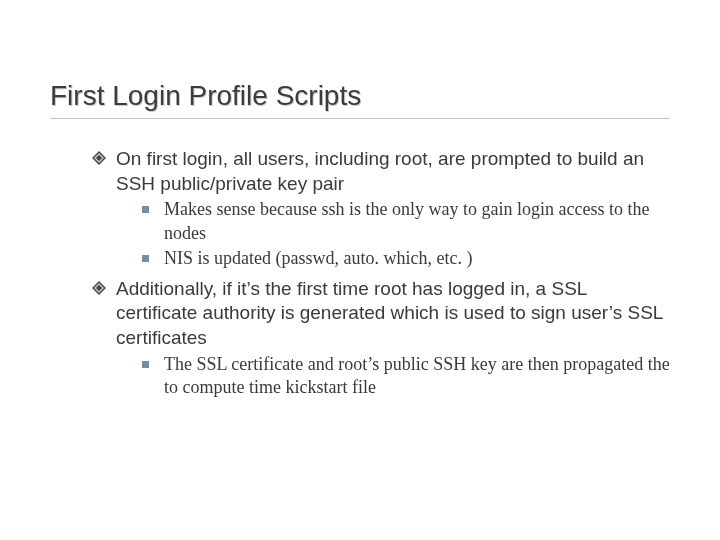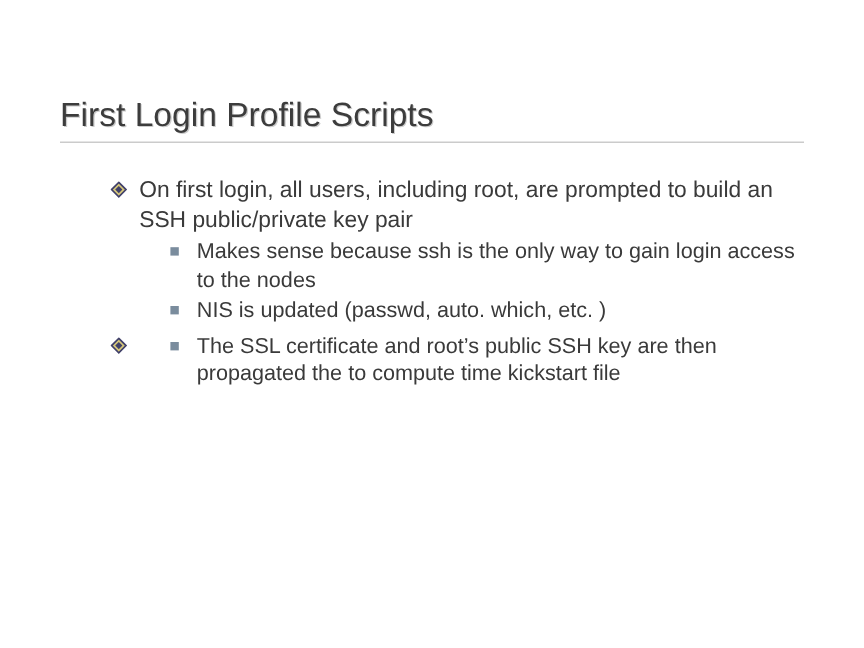--- a/index.html
+++ b/index.html
@@ -48,20 +48,21 @@
   }
   ul.primary > li > .bullet {
     position: absolute;
     left: 0;
     top: 4px;
   }
   ul.secondary {
     list-style: none;
     padding: 0;
     margin: 2px 0 4px 26px;
+    font-family: Liberation Serif, serif;
   }
   ul.secondary > li {
     position: relative;
     padding-left: 22px;
     margin-bottom: 2px;
     font-size: 18px;
   }
   ul.secondary > li > .sq {
     position: absolute;
     left: 0;
@@ -103,20 +104,21 @@
         </ul>
       </li>
 
       <li>
         <span class="bullet">
           <svg class="diamond" width="14" height="14" viewBox="0 0 14 14">
             <polygon points="7,1 13,7 7,13 1,7" fill="#d6c77a" stroke="#40406a" stroke-width="1.4"></polygon>
             <polygon points="7,4 10,7 7,10 4,7" fill="#40406a"></polygon>
           </svg>
         </span>
+        <span>Additionally, if it’s the first time root has logged in, a SSL certificate authority is generated which is used to sign user’s SSL certificates</span>
         <ul class="secondary">
           <li>
             <span class="sq"></span>
             <span>The SSL certificate and root’s public SSH key are then propagated the to compute time kickstart file</span>
           </li>
         </ul>
       </li>
 
     </ul>
   </div>

